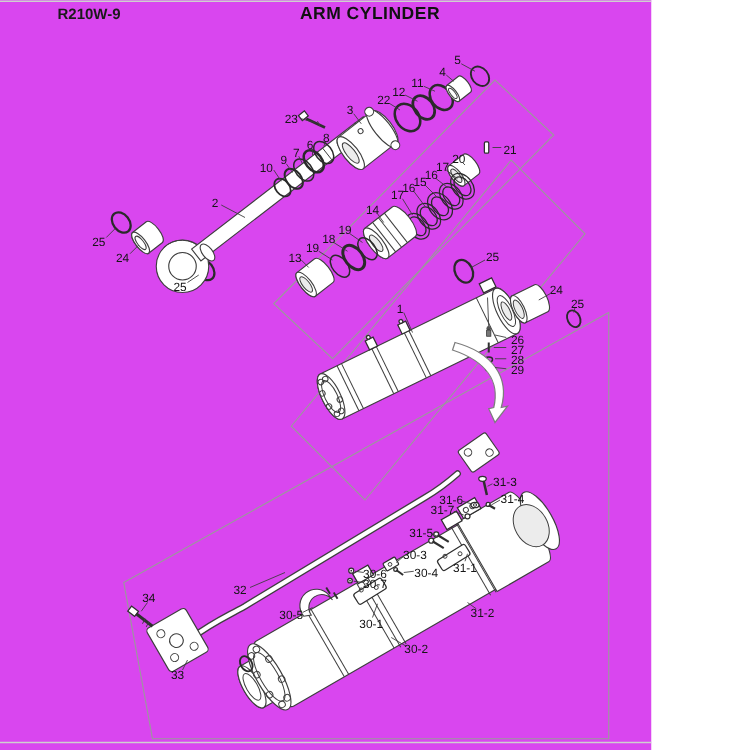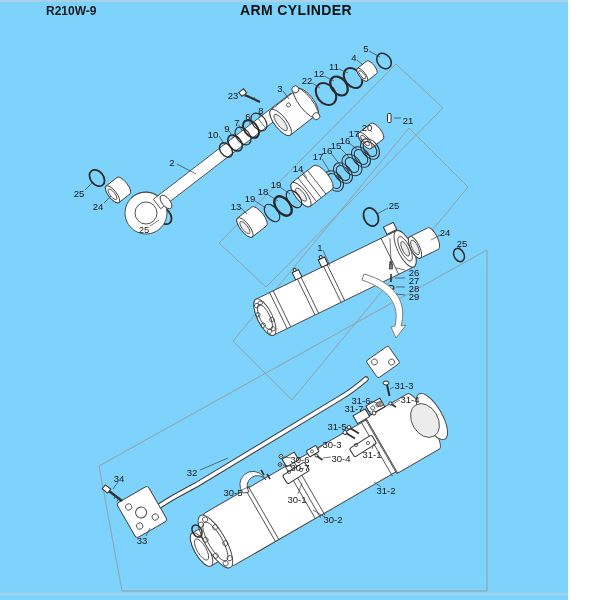--- a/index.html
+++ b/index.html
@@ -1,16 +1,16 @@
 <!DOCTYPE html>
 <html><head>
 <meta charset="utf-8">
 <style>
   html,body{margin:0;padding:0;background:#fff}
-  .page{position:relative;width:568px;height:600px;background:#7dd3fc;overflow:hidden;
+  .page{position:relative;width:521px;height:600px;background:#d946ef;overflow:hidden;
         font-family:"Liberation Sans",sans-serif}
   svg{display:block}
   .hdr-model{font-family:"Liberation Sans",sans-serif;font-size:12px;font-weight:bold;fill:#1a1a1a}
   .hdr-title{font-family:"Liberation Sans",sans-serif;font-size:14px;font-weight:bold;fill:#111;letter-spacing:.4px}
   .callout{font-family:"Liberation Sans",sans-serif;font-size:9.5px;fill:#161616;text-anchor:middle}
   .leader{stroke:#3c3c3c;stroke-width:.7;fill:none}
   .box{fill:none;stroke:#9a9a9a;stroke-width:.9}
   .pfill{stroke:#3e3e3e;stroke-width:.9;fill:#fff}
   .shade{stroke:#3e3e3e;stroke-width:.8;fill:#ececec}
   .thin{stroke:#3e3e3e;stroke-width:.8;fill:none}

